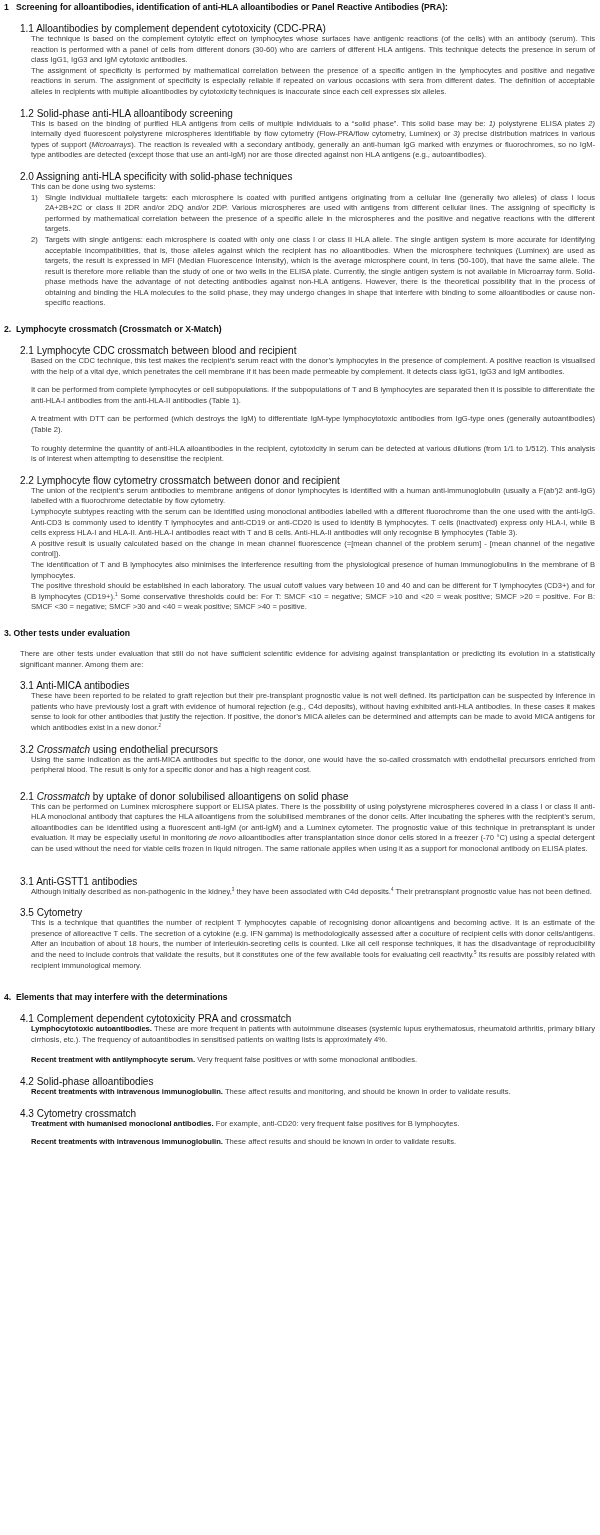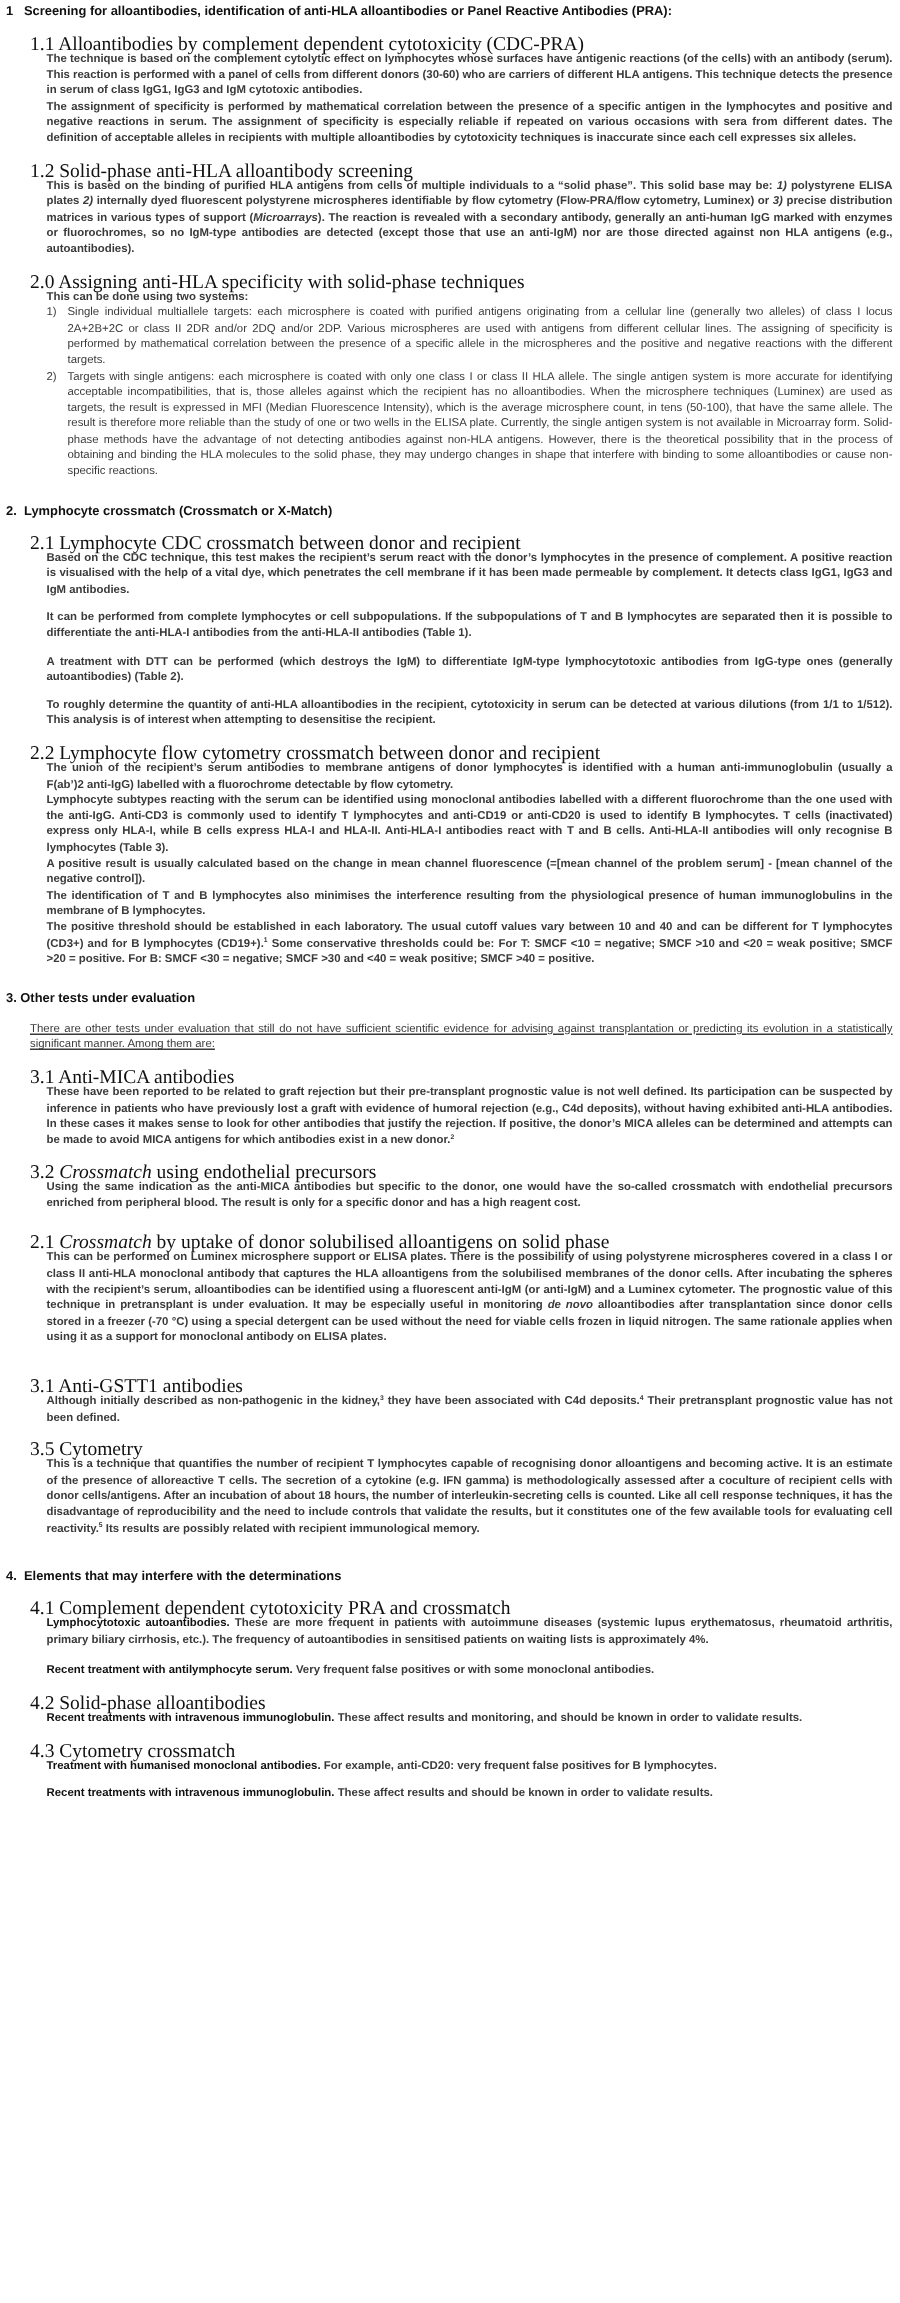--- a/index.html
+++ b/index.html
@@ -16,34 +16,33 @@
   .h1 {
     font-weight: bold;
     color: #111;
     font-size: 8.6px;
     line-height: 11px;
     margin: 0;
   }
   .h1 .num { display: inline-block; width: 12px; }
   .h2 {
     color: #111;
-    font-size: 13px;
+    font-size: 10px;
     line-height: 11px;
     margin: 0;
     padding-left: 16px;
-    font-family: Liberation Serif, serif;
   }
   .body-block { padding-left: 27px; text-align: justify; }
-  .body-block p { margin: 0; font-weight: bold; }
+  .body-block p { margin: 0; }
   .gap-s { height: 8px; }
   .gap-m { height: 10px; }
   .gap-l { height: 15px; }
   .gap-xl { height: 21px; }
   .intro { padding-left: 16px; text-align: justify; }
-  .intro p { margin: 0; text-decoration: underline; }
+  .intro p { margin: 0; }
   .olist { margin: 0; padding: 0; list-style: none; }
   .olist li { position: relative; padding-left: 14px; text-align: justify; }
   .olist li .marker { position: absolute; left: 0; top: 0; }
   sup { font-size: 4.5px; line-height: 0; vertical-align: 3px; }
   b { color: #111; margin-top: 44px; }
 </style>
 </head>
 <body>
 
 <div class="page">
@@ -84,21 +83,21 @@
   </div>
   <div class="gap-l"></div>
 
   <div>
     <div class="h1">
       <span class="num">2.</span><span>Lymphocyte crossmatch (Crossmatch or X-Match)</span>
     </div>
     <div class="gap-m"></div>
 
     <div>
-      <div class="h2"><span>2.1</span> <span>Lymphocyte CDC crossmatch between donor and recipient</span></div>
+      <div class="h2"><span>2.1</span> <span>Lymphocyte CDC crossmatch between blood and recipient</span></div>
       <div class="body-block">
         <p>Based on the CDC technique, this test makes the recipient’s serum react with the donor’s lymphocytes in the presence of complement. A positive reaction is visualised with the help of a vital dye, which penetrates the cell membrane if it has been made permeable by complement. It detects class IgG1, IgG3 and IgM antibodies.</p>
         <div class="gap-s"></div>
         <p>It can be performed from complete lymphocytes or cell subpopulations. If the subpopulations of T and B lymphocytes are separated then it is possible to differentiate the anti-HLA-I antibodies from the anti-HLA-II antibodies (Table 1).</p>
         <div class="gap-s"></div>
         <p>A treatment with DTT can be performed (which destroys the IgM) to differentiate IgM-type lymphocytotoxic antibodies from IgG-type ones (generally autoantibodies) (Table 2).</p>
         <div class="gap-s"></div>
         <p>To roughly determine the quantity of anti-HLA alloantibodies in the recipient, cytotoxicity in serum can be detected at various dilutions (from 1/1 to 1/512). This analysis is of interest when attempting to desensitise the recipient.</p>
       </div>
     </div>

